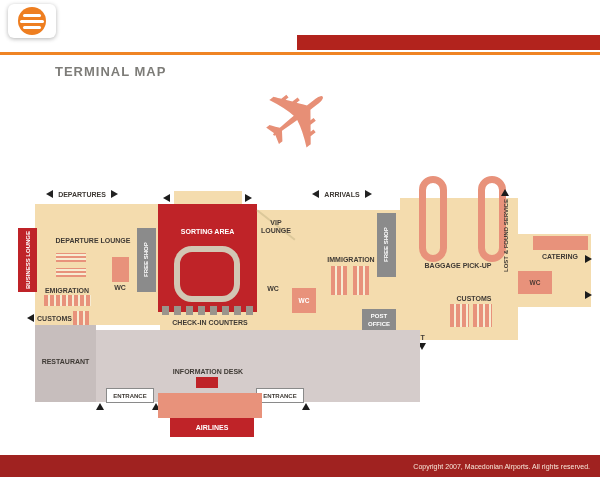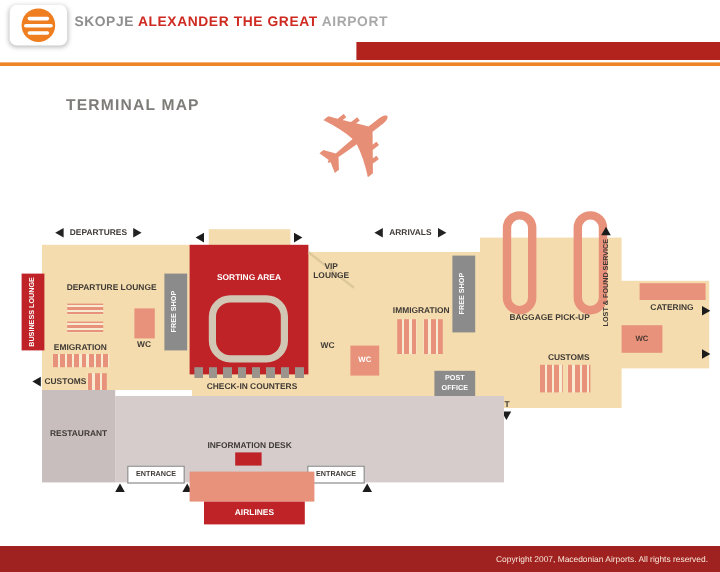--- a/index.html
+++ b/index.html
@@ -8,21 +8,21 @@
   .abs{position:absolute;}
   
   .logo-box{position:absolute;left:8px;top:4px;width:48px;height:34px;background:#fff;
             border-radius:6px;box-shadow:0 1px 4px rgba(0,0,0,.3);display:flex;align-items:center;justify-content:center;}
   .logo-circle{width:28px;height:28px;border-radius:50%;background:#ee7e20;position:relative;overflow:hidden;}
   .logo-line{position:absolute;left:3px;height:3px;background:#fff;border-radius:2px;}
   .brand{position:absolute;left:62px;top:13px;font-weight:bold;font-size:11.5px;letter-spacing:.5px;white-space:nowrap;}
   .brand .b1{color:#8d8d8d;} .brand .b2{color:#ce2a21;} .brand .b3{color:#a8a8a8;}
   .red-bar{position:absolute;left:297px;top:35px;width:303px;height:15px;background:#b2231d;}
   .orange-rule{position:absolute;left:0;top:52px;width:600px;height:3px;background:#ef8424;}
-  .page-title{position:absolute;left:55px;top:80px;font-size:13px;font-weight:bold;color:#7d7c78;letter-spacing:1px;}
+  .page-title{position:absolute;left:55px;top:64px;font-size:13px;font-weight:bold;color:#7d7c78;letter-spacing:1px;}
   .plane{position:absolute;left:262px;top:74px;font-size:88px;line-height:1;color:#e78f76;
          transform:rotate(-38deg);font-family:"DejaVu Sans",sans-serif;}
   
   .beige{position:absolute;background:#f4dcae;}
   .redblk{position:absolute;background:#bf2328;color:#fff;font-weight:bold;text-align:center;}
   .salmon{position:absolute;background:#e8927b;}
   .grayblk{position:absolute;background:#8b8b8b;color:#fff;font-weight:bold;display:flex;align-items:center;justify-content:center;text-align:center;font-size:6px;line-height:1.25;}
   .hall{position:absolute;background:#d5cccb;}
   .rest{position:absolute;background:#c7bebd;}
   .lbl{position:absolute;font-size:7px;font-weight:bold;color:#3f3a35;text-align:center;white-space:nowrap;line-height:1.1;}
@@ -52,25 +52,20 @@
 <body>
 
 <div class="stage">
 
   <div class="logo-box">
     <div class="logo-circle">
       <div class="logo-line" style="top:7px;left:5px;width:18px;"></div>
       <div class="logo-line" style="top:13px;left:2px;width:24px;"></div>
       <div class="logo-line" style="top:19px;left:5px;width:18px;"></div>
     </div>
-  </div>
-  <div class="brand">
-    <span class="b1">SKOPJE</span>
-    <span class="b2">ALEXANDER THE GREAT</span>
-    <span class="b3">AIRPORT</span>
   </div>
   <div class="red-bar"></div>
   <div class="orange-rule"></div>
 
   <div class="page-title">TERMINAL MAP</div>
 
   <div class="plane">✈</div>
 
   <div class="beige" style="left:35px;top:204px;width:126px;height:121px;"></div>
   <div class="beige" style="left:160px;top:210px;width:250px;height:125px;"></div>

